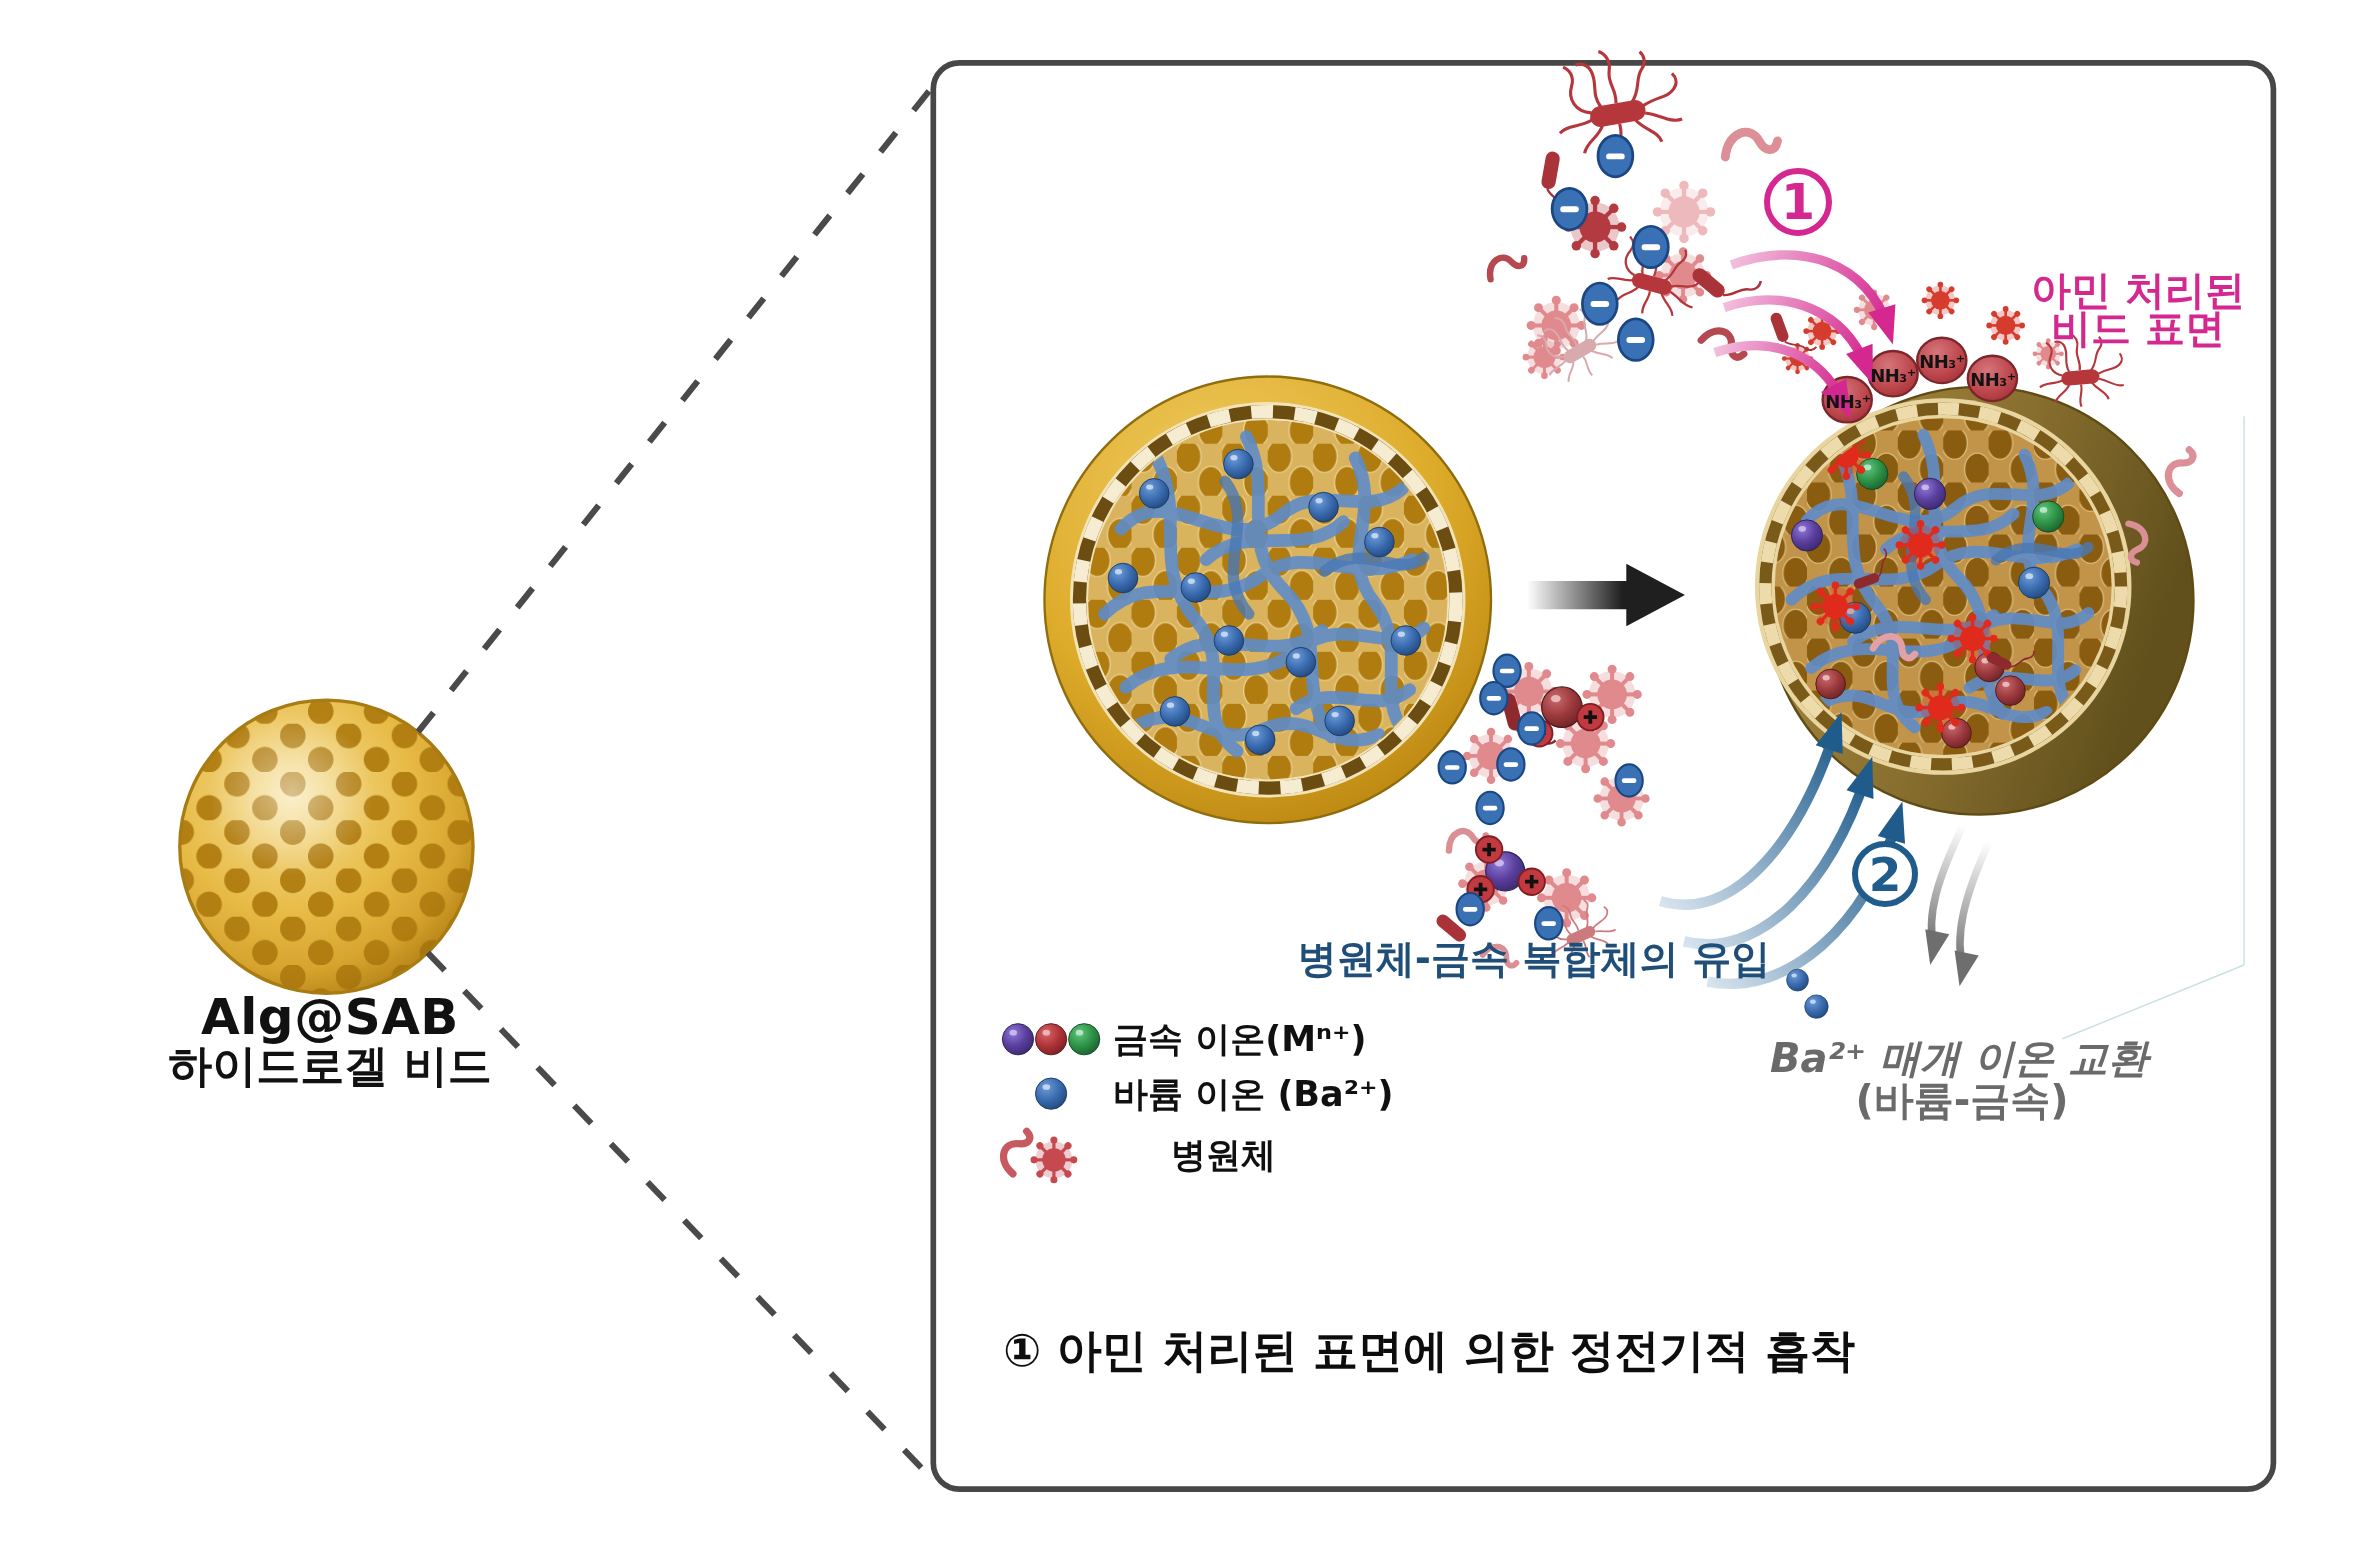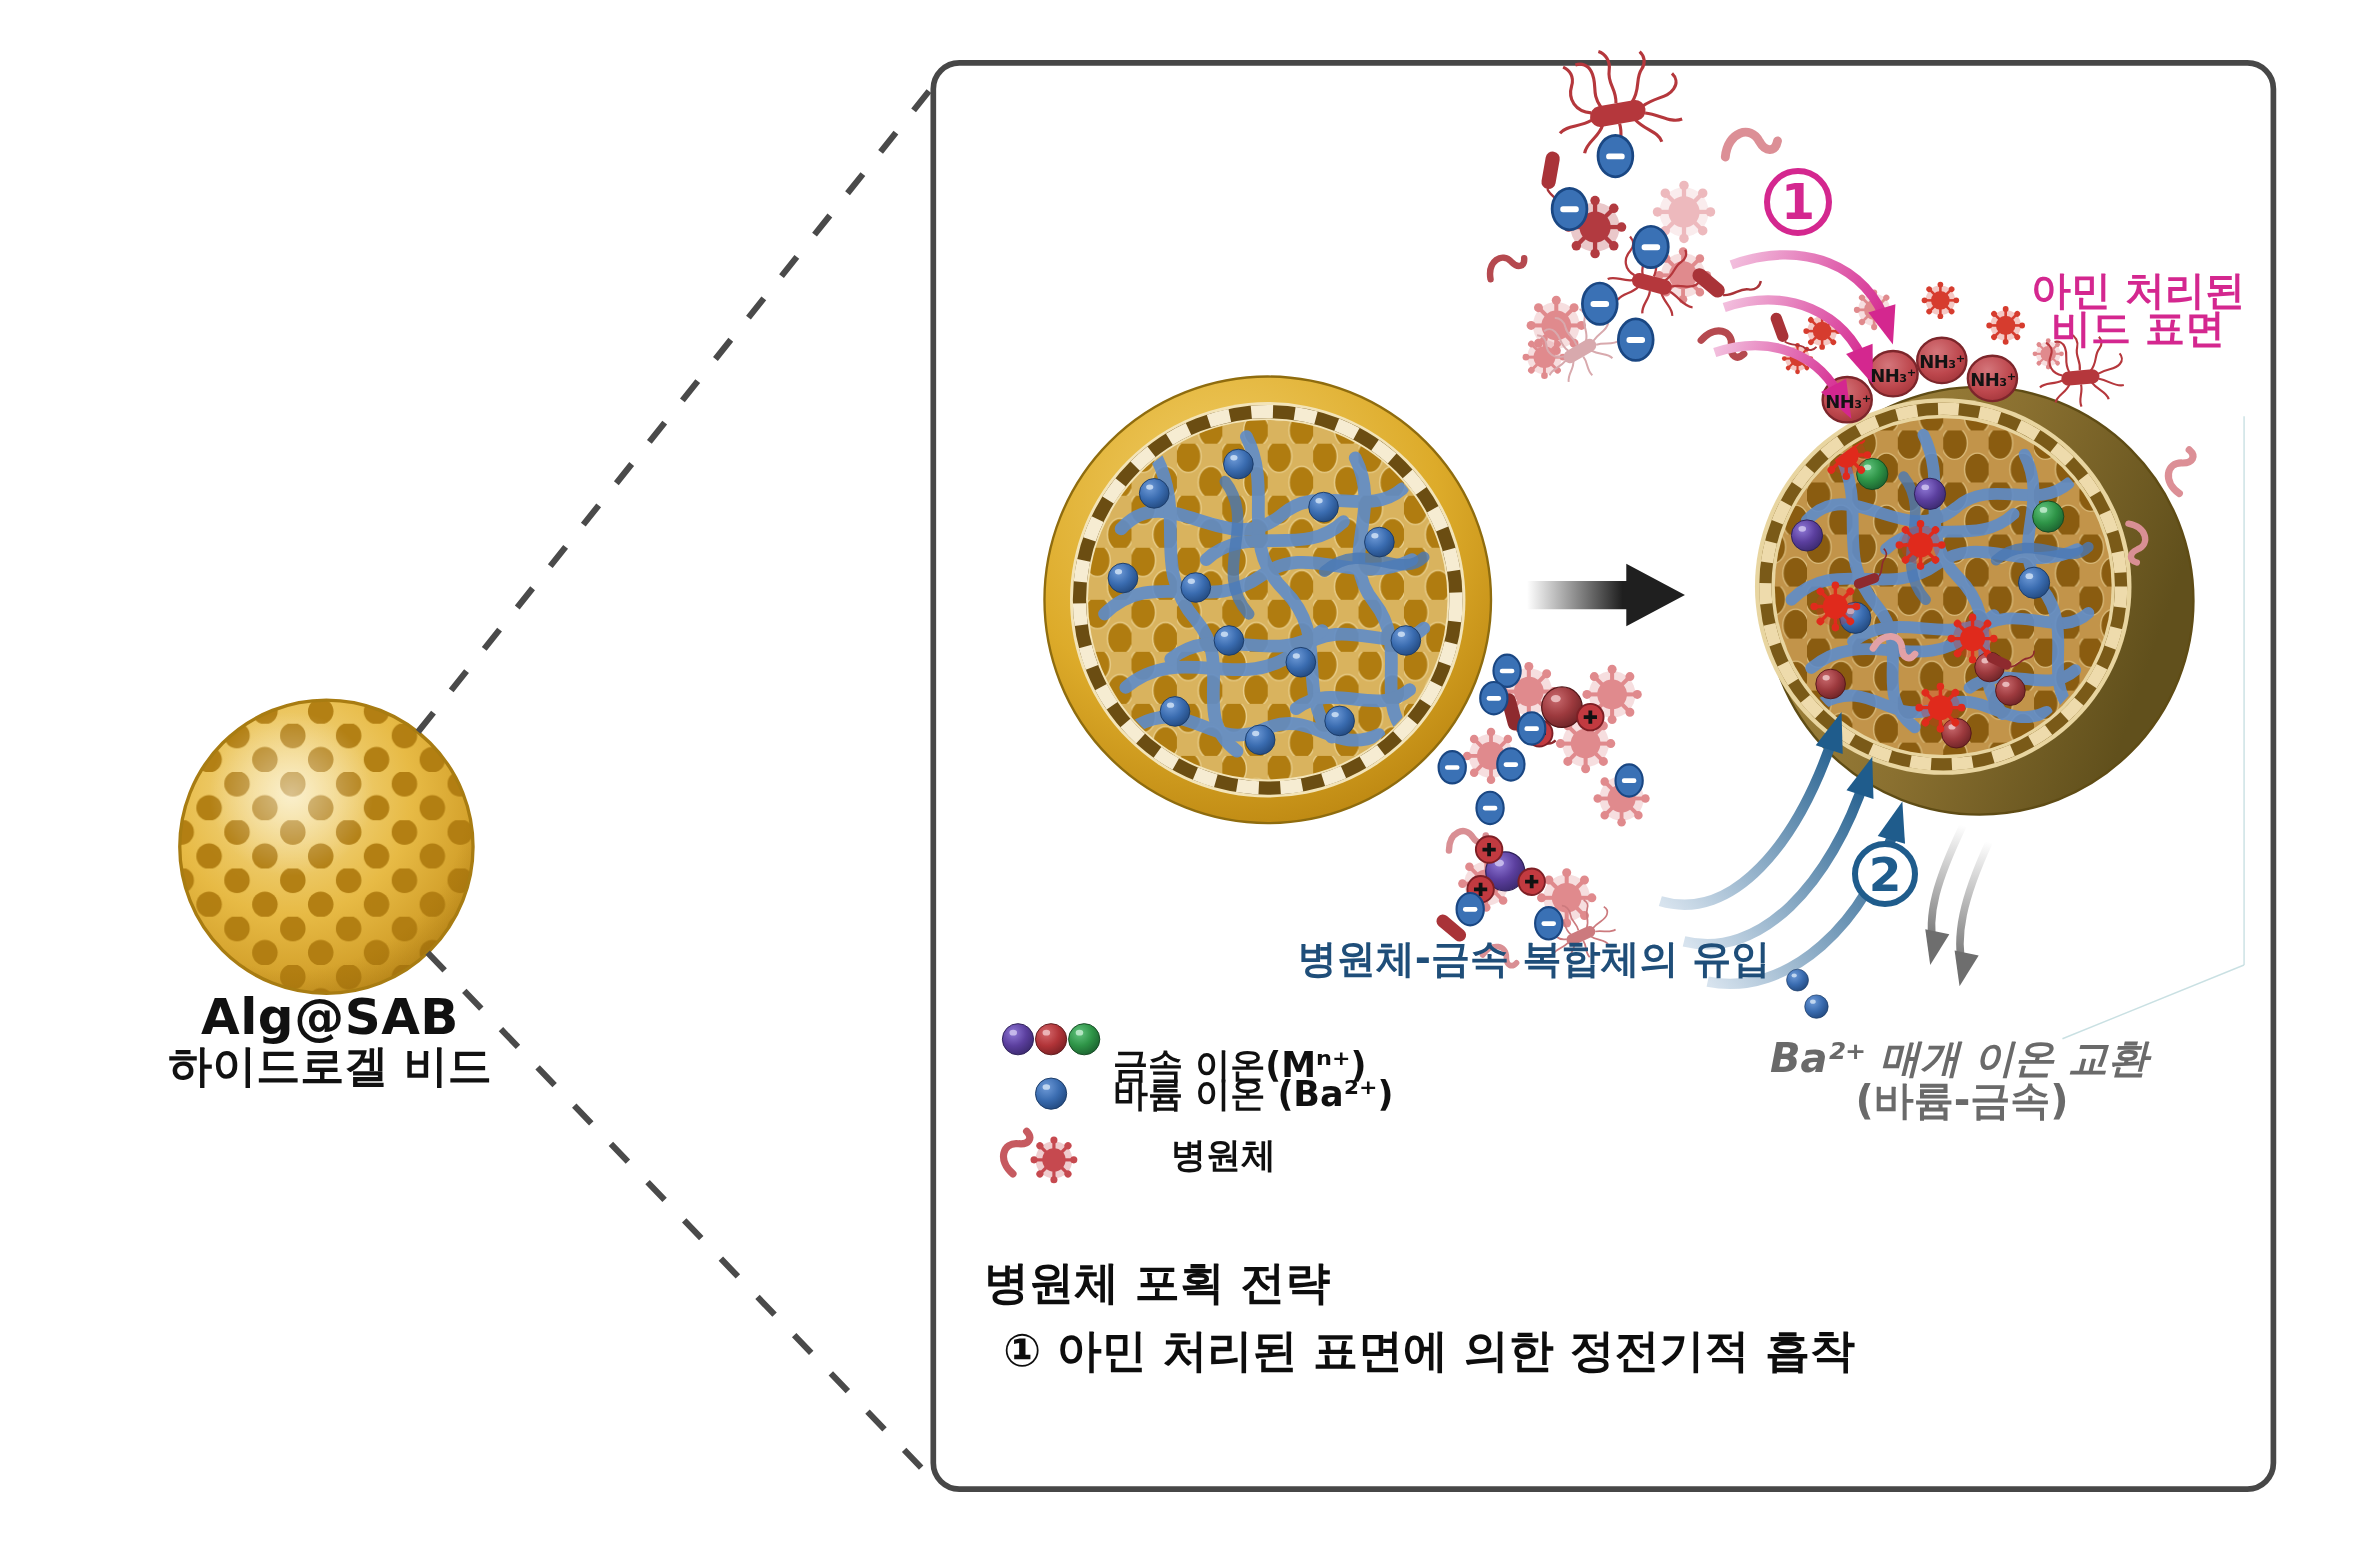--- a/index.html
+++ b/index.html
@@ -455,27 +455,26 @@
 <div class="nh3" style="left:1993px;top:379px;">NH₃⁺</div>
 
 <div class="badge blue" style="left:1885px;top:874px;width:54px;height:54px;font-size:47px;">
   <span>2</span>
 </div>
 <div class="lbl t-blue" style="left:1534px;top:959px;font-size:39px;font-weight:700;">병원체-금속 복합체의 유입</div>
 
 <div class="lbl t-gray" style="left:1959px;top:1058px;font-size:40px;font-weight:700;font-style:italic;">Ba²⁺ 매개 이온 교환</div>
 <div class="lbl t-gray" style="left:1962px;top:1100px;font-size:40px;font-weight:700;">(바륨-금속)</div>
 
-<div class="lbl left legend-line" style="left:1113px;top:1065px;font-size:35px;">
+<div class="lbl left legend-line" style="left:1113px;top:1039px;font-size:35px;">
   <span>금속 이온</span><span class="formula">(Mⁿ⁺)</span>
 </div>
 <div class="lbl left legend-line" style="left:1113px;top:1094px;font-size:35px;">
   <span>바륨 이온 </span><span class="formula">(Ba²⁺)</span>
 </div>
 <div class="lbl left legend-line" style="left:1171px;top:1155px;font-size:35px;">
   <span>병원체</span>
 </div>
 
-<div class="lbl left cap" style="left:984px;top:1283px;font-size:45px;">병원체 포획 전략</div>
 <div class="lbl left cap" style="left:1003px;top:1351px;font-size:45px;">①  아민 처리된 표면에 의한 정전기적 흡착</div>
 
 </div>
 
 
 </body></html>

